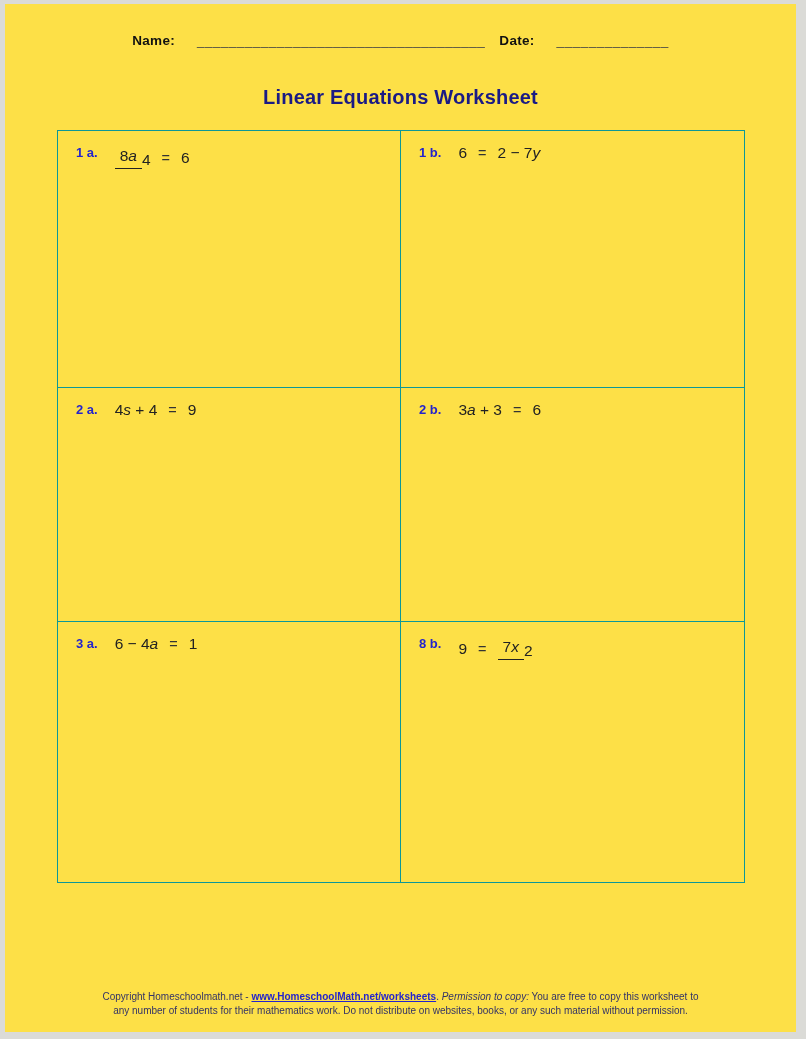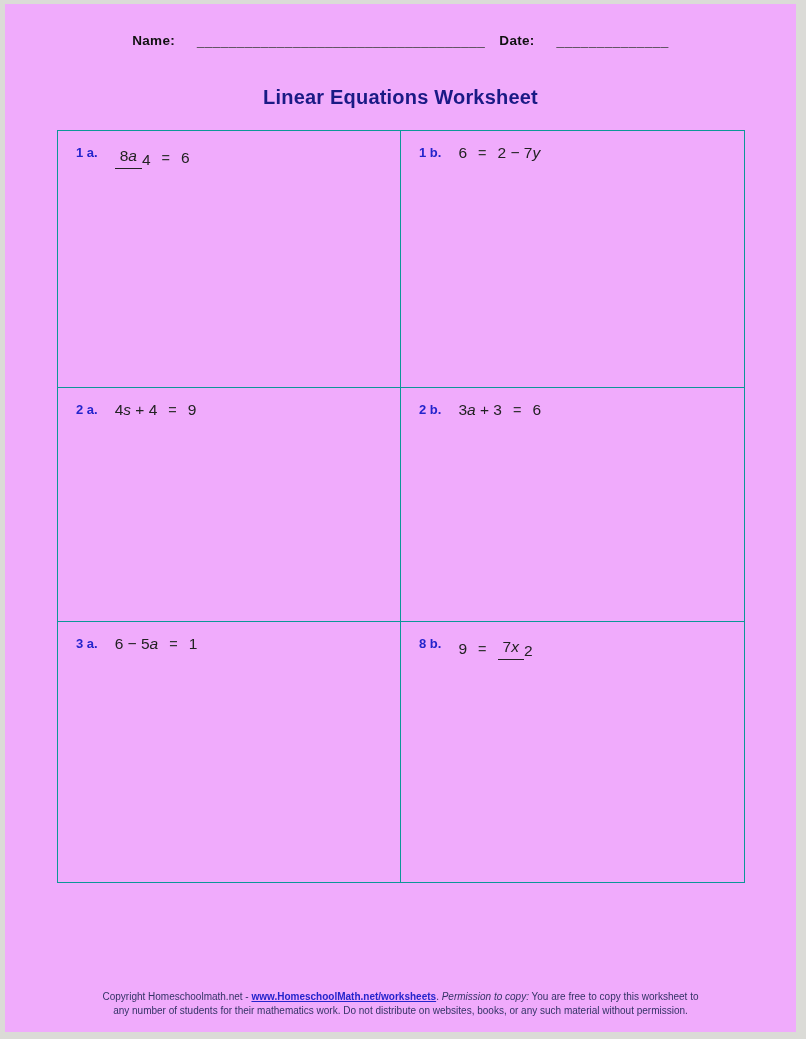--- a/index.html
+++ b/index.html
@@ -7,21 +7,21 @@
   body {
     background:#dbdbd7;
     font-family:"Liberation Sans", sans-serif;
     position:relative;
     overflow:hidden;
   }
   .page {
     position:absolute;
     left:5px; top:4px;
     width:791px; height:1028px;
-    background:#f0abfc;
+    background:#fde047;
   }
 
   
   .name-date {
     margin-top:29px;
     display:flex;
     justify-content:center;
     align-items:baseline;
     font-size:13.5px;
     color:#111;
@@ -168,21 +168,21 @@
       <span class="eq">
         <span>3</span><span class="var">a</span><span> + 3</span>
         <span class="eqsign">=</span>
         <span>6</span>
       </span>
     </div>
 
     <div class="cell">
       <span class="plabel">3 a.</span>
       <span class="eq">
-        <span>6 − 5</span><span class="var">a</span>
+        <span>6 − 4</span><span class="var">a</span>
         <span class="eqsign">=</span>
         <span>1</span>
       </span>
     </div>
 
     <div class="cell">
       <span class="plabel">8 b.</span>
       <span class="eq eq-tall">
         <span>9</span>
         <span class="eqsign">=</span>

